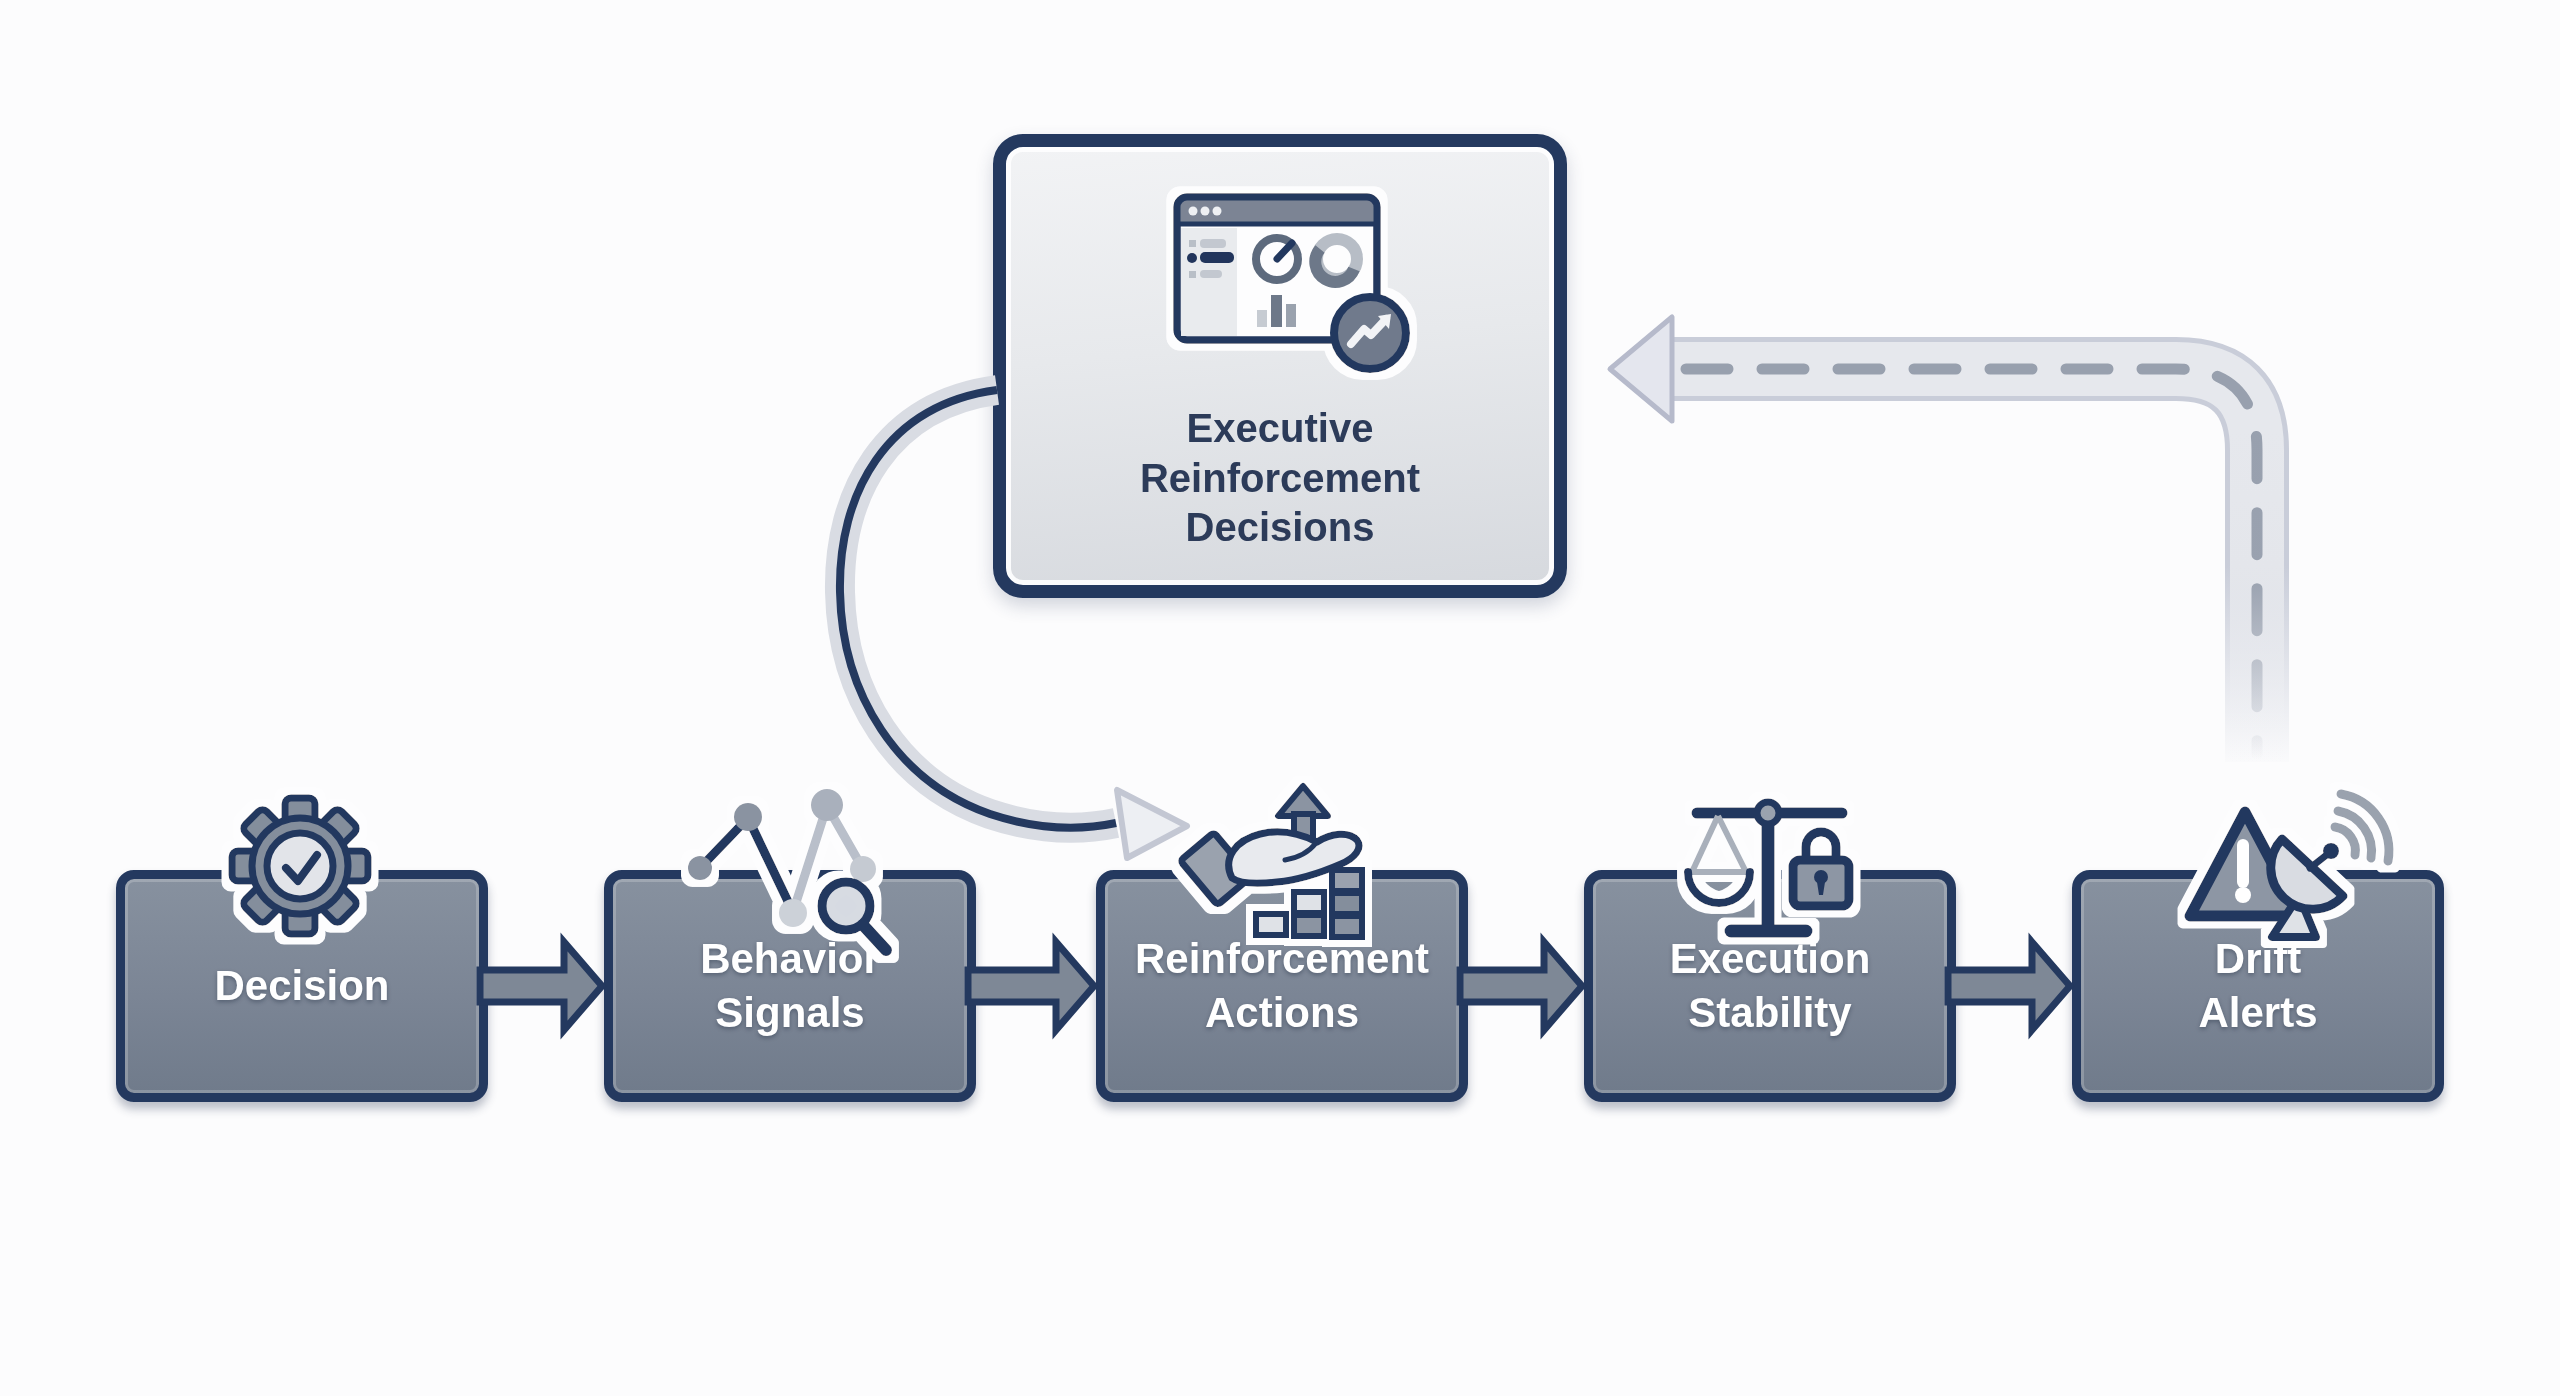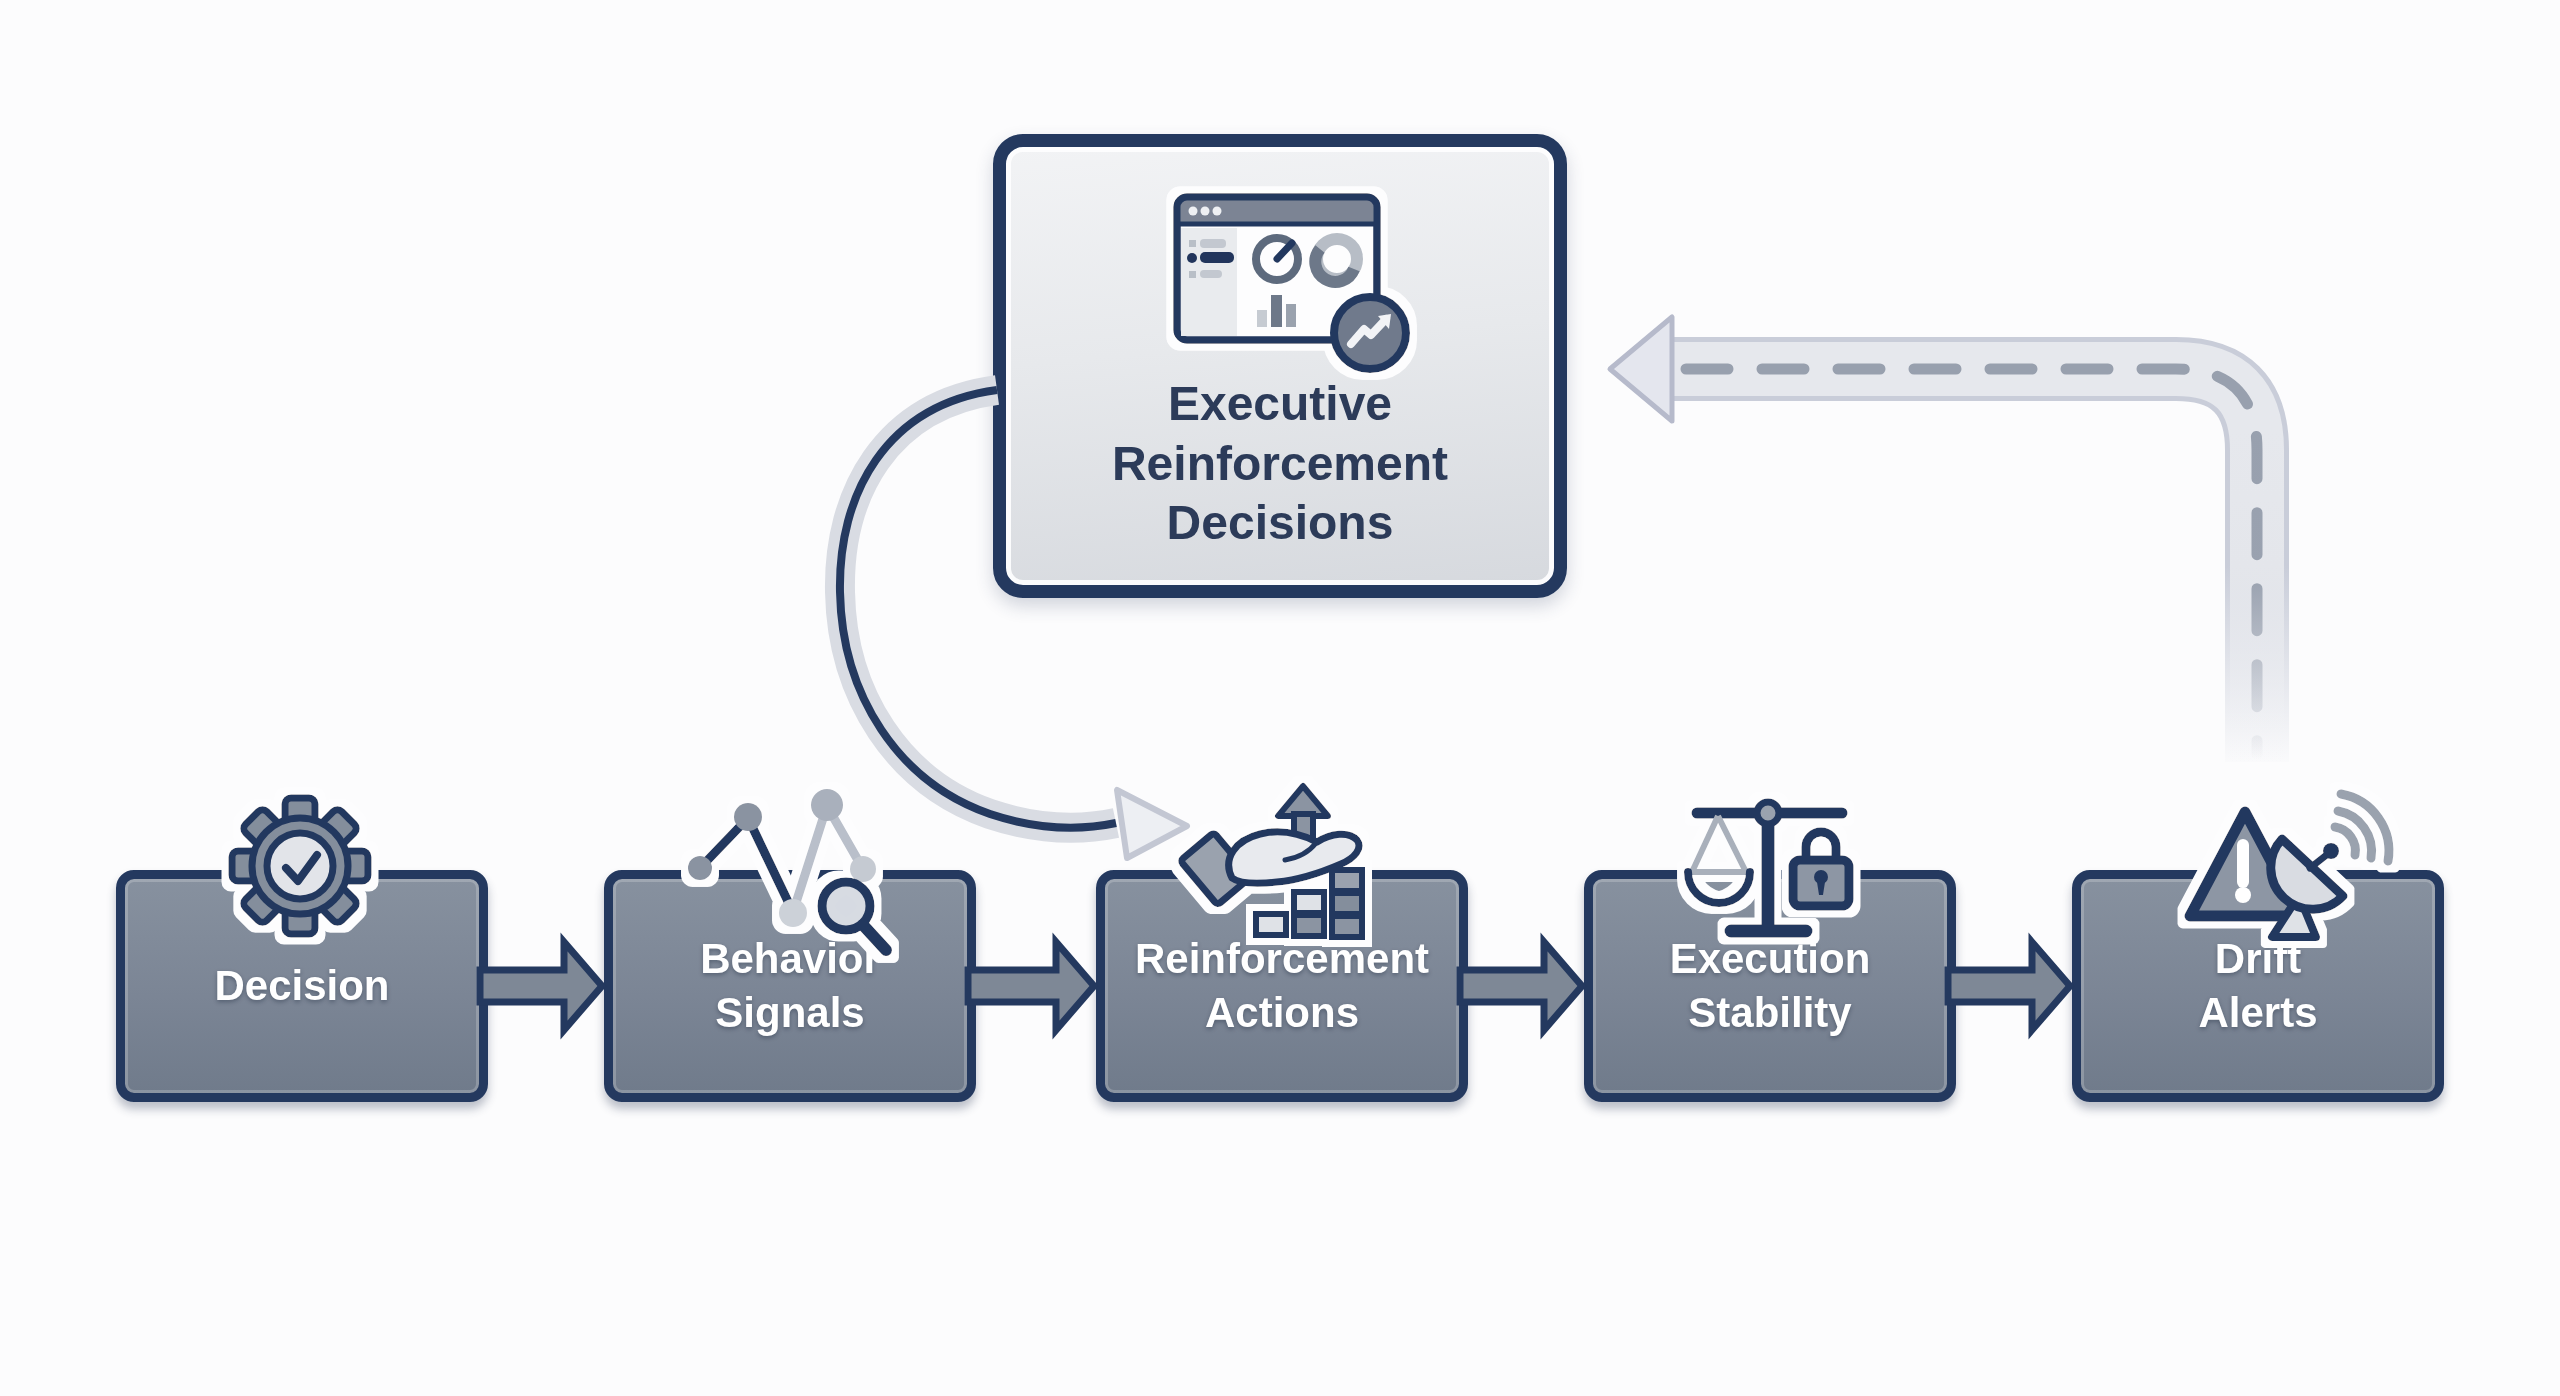--- a/index.html
+++ b/index.html
@@ -25,21 +25,21 @@
   .b1 { left:116px; } .b2 { left:604px; } .b3 { left:1096px; } .b4 { left:1584px; } .b5 { left:2072px; }
 
   .top-box {
     position:absolute; left:993px; top:134px; width:574px; height:464px; box-sizing:border-box;
     border:13px solid #24395f; border-radius:30px;
     background:linear-gradient(175deg,#f2f3f5 0%, #e7e9ec 45%, #d6d9de 100%);
     box-shadow:0 8px 18px rgba(40,55,90,.20), inset 0 0 0 5px rgba(253,253,254,.95);
   }
   .top-box .top-label {
     position:absolute; left:0; right:0; bottom:32px;
-    font-weight:bold; font-size:48px; line-height:1.24; color:#2c3b59;
+    font-weight:bold; font-size:40px; line-height:1.24; color:#2c3b59;
     text-align:center; white-space:pre-line;
   }
 </style>
 </head>
 <body>
 
 <div class="stage">
 
   <div class="top-box">
     <div class="top-label">Executive

